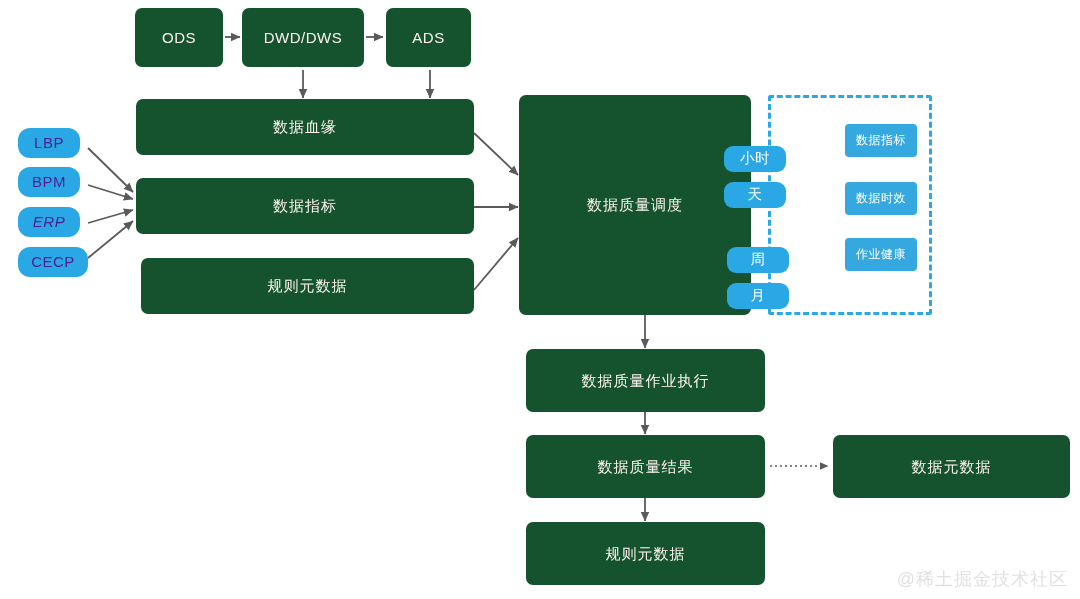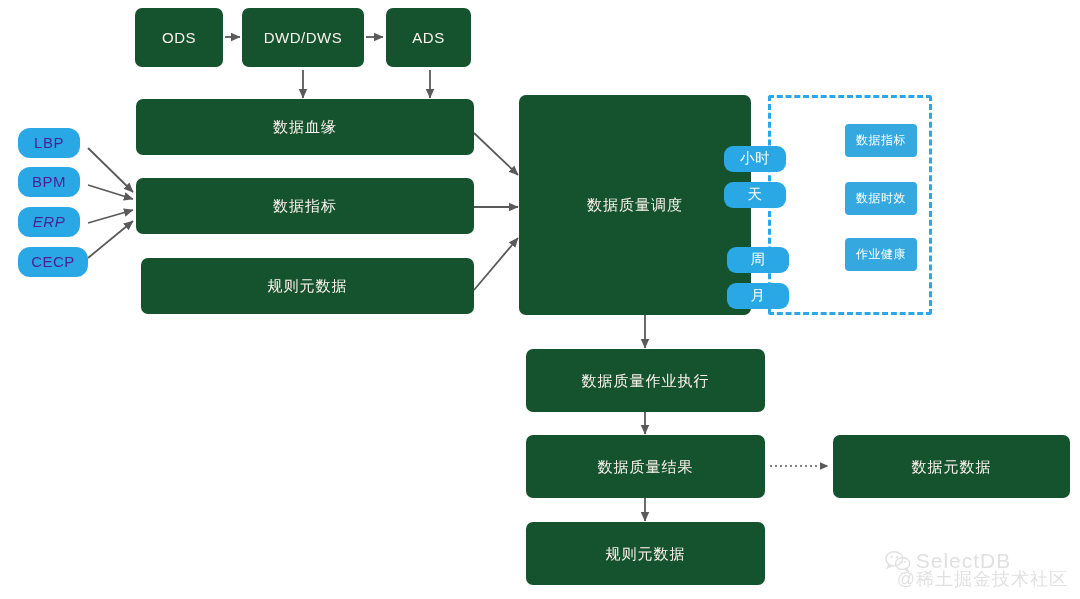--- a/index.html
+++ b/index.html
@@ -185,31 +185,16 @@
   <div class="node blue-card" style="left:845px; top:182px; width:72px; height:33px;">数据时效</div>
   <div class="node blue-card" style="left:845px; top:238px; width:72px; height:33px;text-align:center;">作业健康</div>
 
   <div class="node orange" style="left:526px; top:349px; width:239px; height:63px;">数据质量作业执行</div>
   <div class="node orange" style="left:526px; top:435px; width:239px; height:63px;">数据质量结果</div>
   <div class="node orange" style="left:526px; top:522px; width:239px; height:63px;">规则元数据</div>
 
   <div class="node orange" style="left:833px; top:435px; width:237px; height:63px;">数据元数据</div>
 
   <div id="watermark">
-    <div class="wm-row1">
-      <span class="wechat-icon">
-        <svg viewBox="0 0 28 24" xmlns="http://www.w3.org/2000/svg">
-          <ellipse cx="10" cy="9.5" rx="9.2" ry="7.6" fill="none" stroke="#9a9a9a" stroke-width="1.4"></ellipse>
-          <path d="M4.5 15.5 L2.5 19.5 L7 17.2 Z" fill="none" stroke="#9a9a9a" stroke-width="1.4"></path>
-          <circle cx="7" cy="7.6" r="1.2" fill="#9a9a9a"></circle>
-          <circle cx="13" cy="7.6" r="1.2" fill="#9a9a9a"></circle>
-          <ellipse cx="19" cy="14.5" rx="7.6" ry="6.4" fill="none" stroke="#9a9a9a" stroke-width="1.4"></ellipse>
-          <path d="M23.5 19.6 L25.3 23 L21.5 21.2 Z" fill="none" stroke="#9a9a9a" stroke-width="1.4"></path>
-          <circle cx="16.4" cy="13" r="1" fill="#9a9a9a"></circle>
-          <circle cx="21.6" cy="13" r="1" fill="#9a9a9a"></circle>
-        </svg>
-      </span>
-      <span>SelectDB</span>
-    </div>
     <div class="wm-row2">@稀土掘金技术社区</div>
   </div>
 
 </div>
 
 </body></html>

